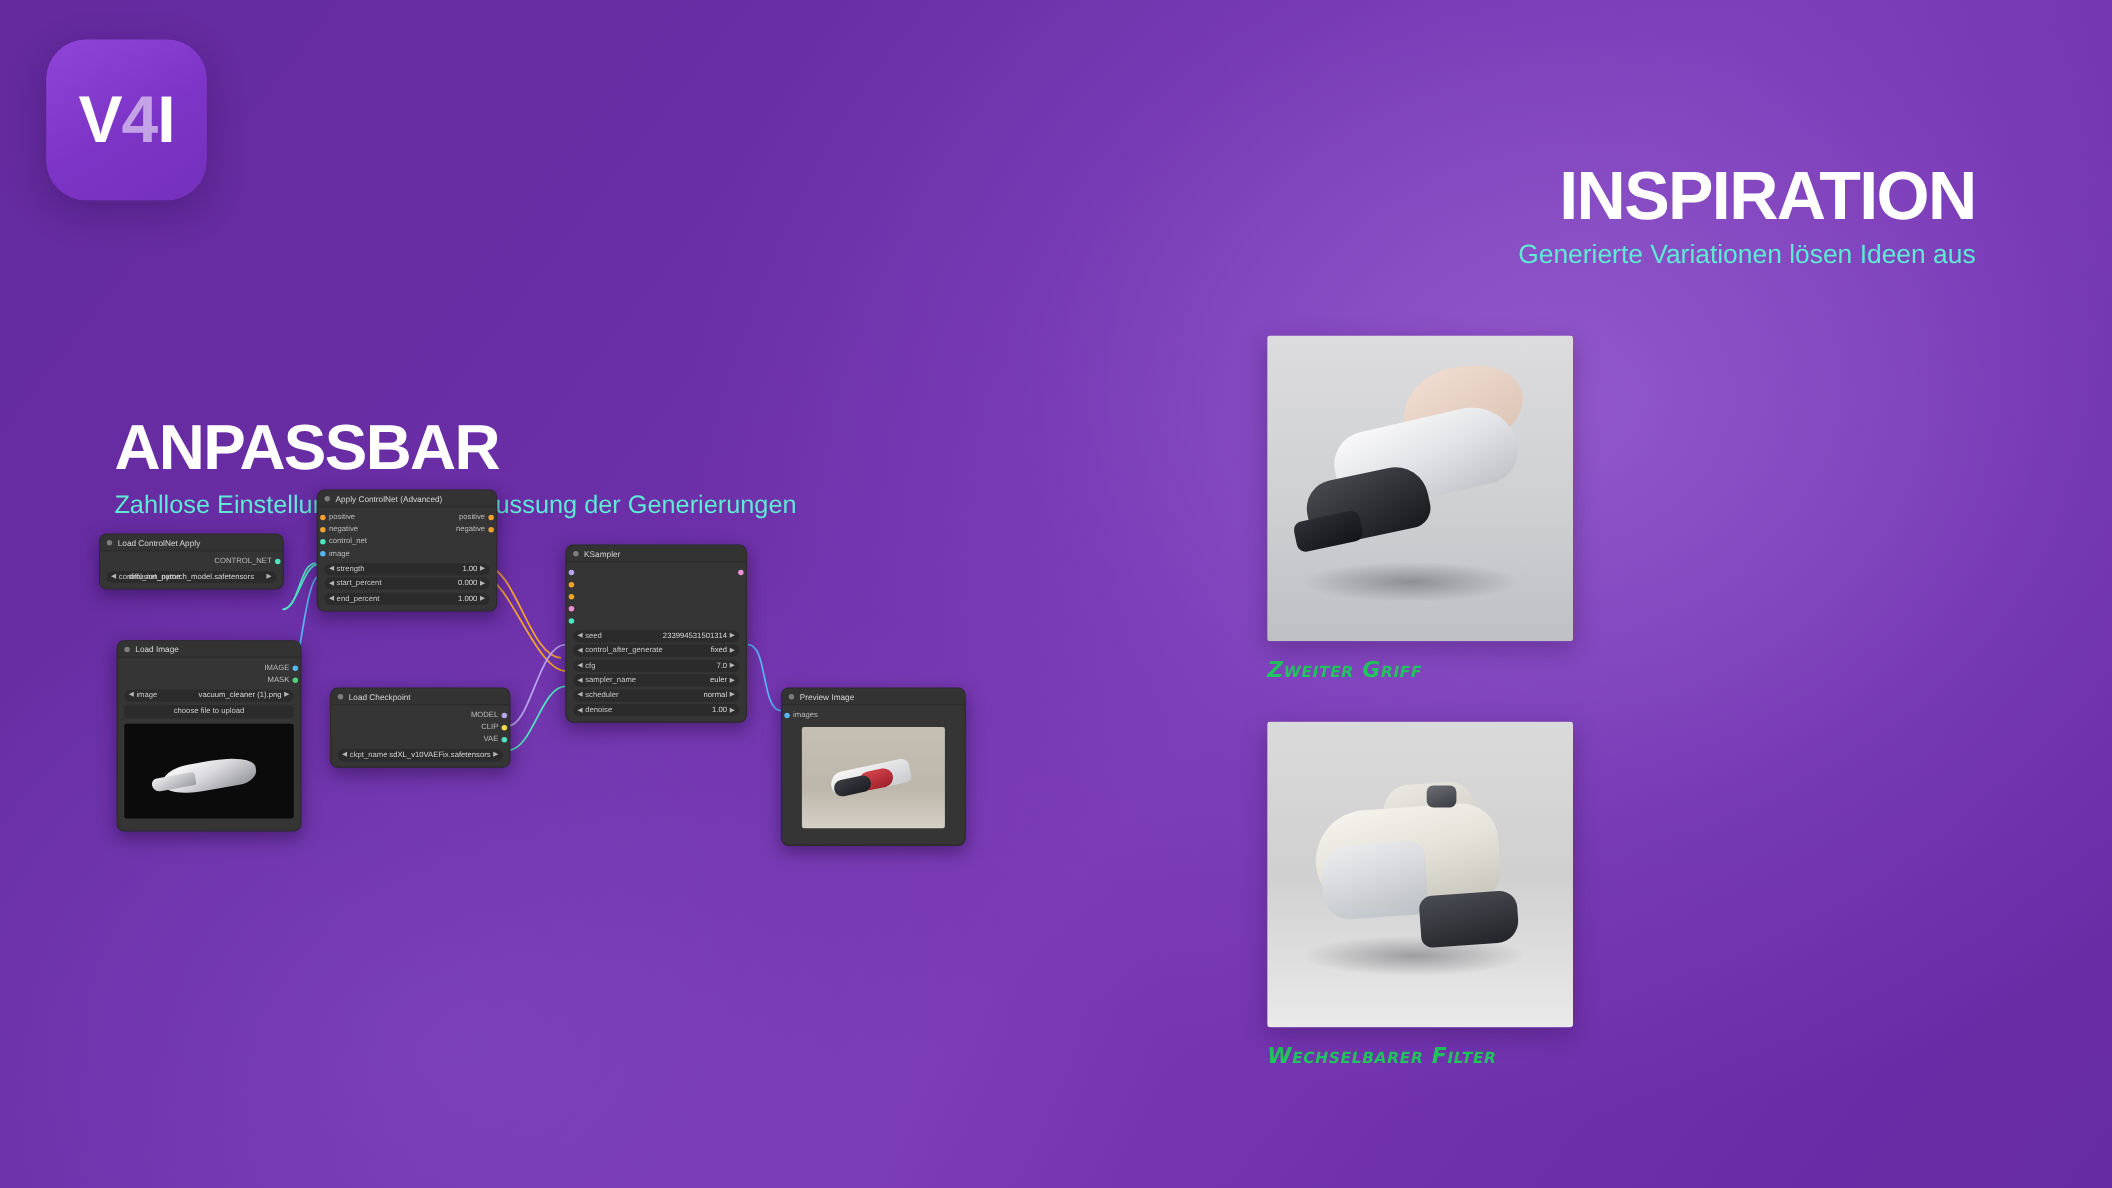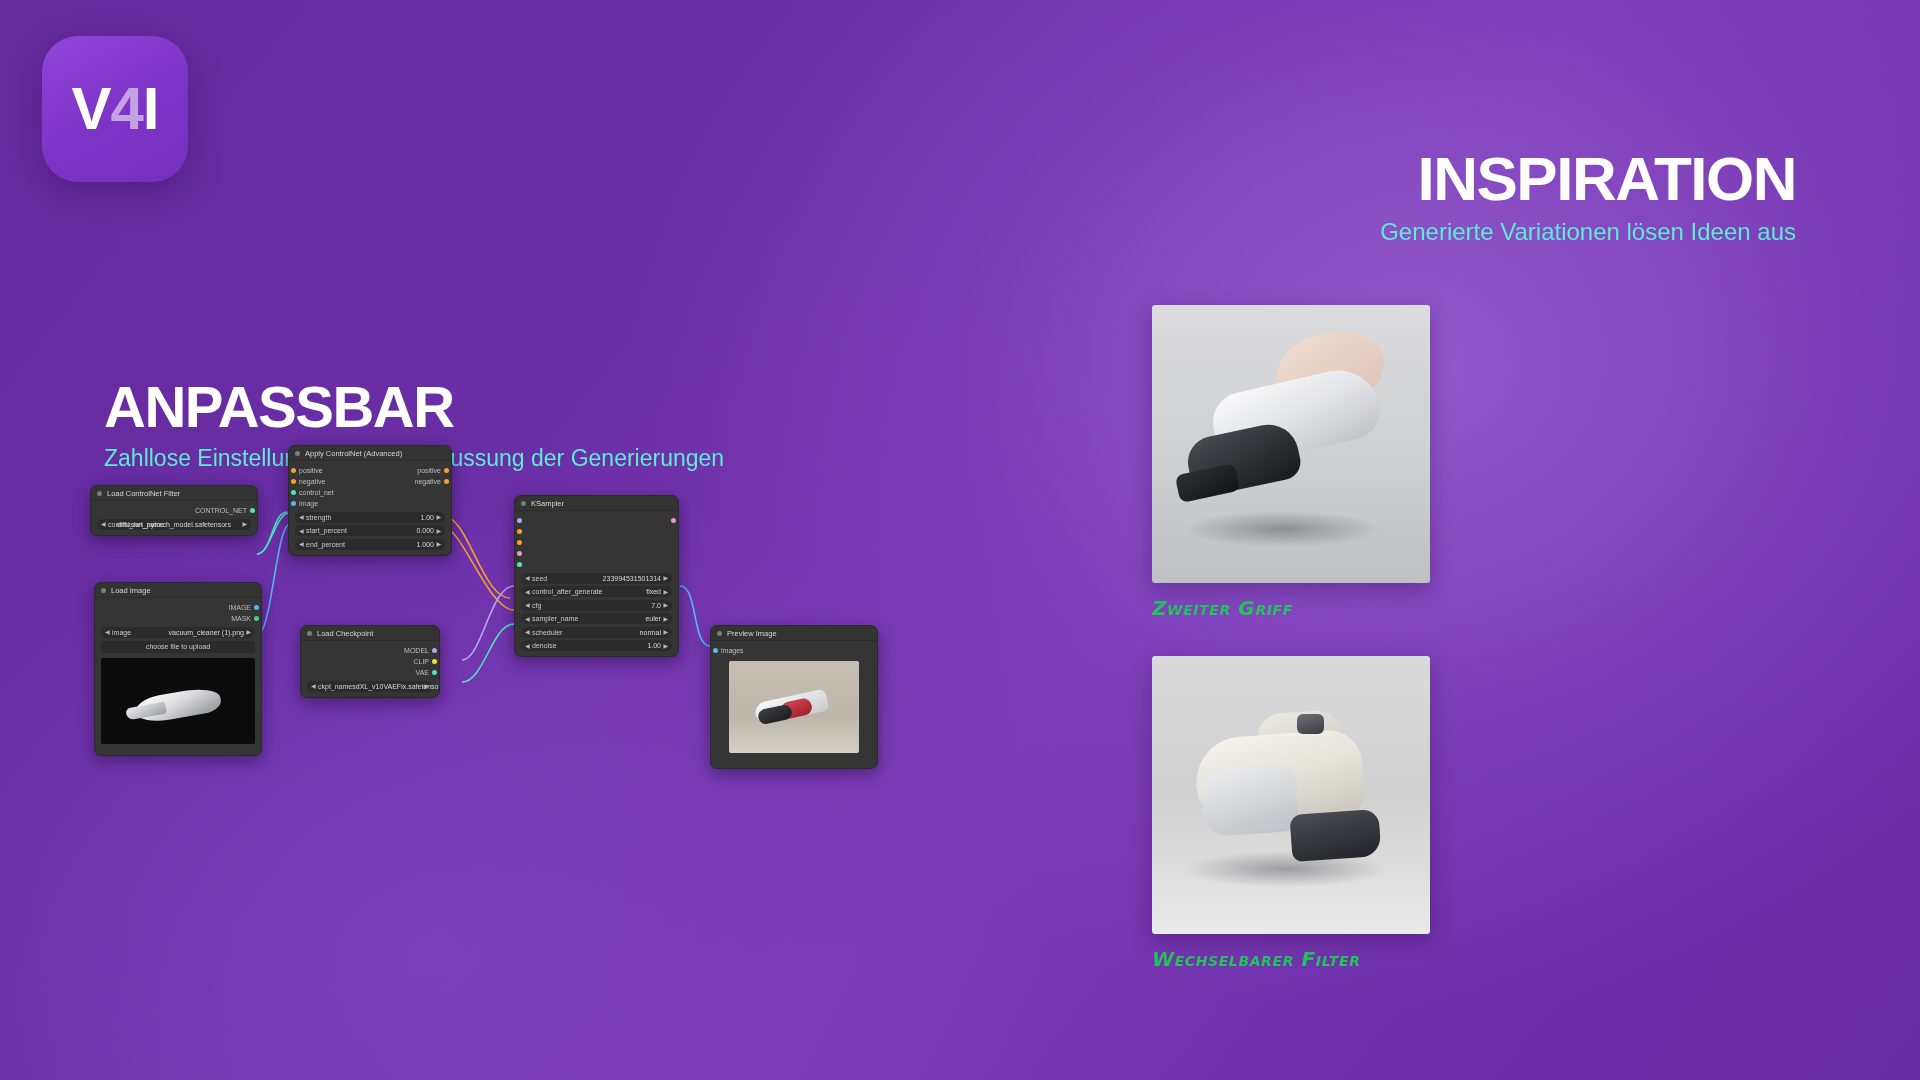--- a/index.html
+++ b/index.html
@@ -272,37 +272,37 @@
     <path d="M 372,140 C 392,140 400,66 424,66" stroke="#b9a4f0" stroke-width="1.6" fill="none"></path>
 
     <path d="M 372,162 C 394,162 402,104 424,104" stroke="#4fe3c0" stroke-width="1.6" fill="none"></path>
 
     <path d="M 590,66 C 608,66 602,126 620,126" stroke="#58b6f5" stroke-width="1.6" fill="none"></path>
   </svg>
 
   <div class="node" style="left:0px; top:-35px; width:168px;">
     <div class="node-title">
       <span class="node-dot"></span>
-      <span>Load ControlNet Filter</span>
+      <span>Load ControlNet Apply</span>
     </div>
     <div class="node-body">
       <div class="port-row">
         <span class="pdot right d-teal"></span>
         <span class="out-label">CONTROL_NET</span>
       </div>
       <div class="widget">
         <span class="arr l">◀</span>
         <span class="wlabel">control_net_name</span>
         <span class="wvalue overlap">diffusion_pytorch_model.safetensors</span>
         <span class="arr r">▶</span>
       </div>
     </div>
   </div>
 
-  <div class="node" style="left:4px; top:62px; width:168px;">
+  <div class="node" style="left:16px; top:62px; width:168px;">
     <div class="node-title">
       <span class="node-dot"></span>
       <span>Load Image</span>
     </div>
     <div class="node-body">
       <div class="port-row">
         <span class="pdot right d-blue"></span>
         <span class="out-label">IMAGE</span>
       </div>
       <div class="port-row">
@@ -363,21 +363,21 @@
       </div>
       <div class="widget">
         <span class="arr l">◀</span>
         <span class="wlabel">end_percent</span>
         <span class="wvalue">1.000</span>
         <span class="arr r">▶</span>
       </div>
     </div>
   </div>
 
-  <div class="node" style="left:210px; top:105px; width:140px;">
+  <div class="node" style="left:210px; top:105px; width:164px;">
     <div class="node-title">
       <span class="node-dot"></span>
       <span>Load Checkpoint</span>
     </div>
     <div class="node-body">
       <div class="port-row">
         <span class="pdot right d-purple"></span>
         <span class="out-label">MODEL</span>
       </div>
       <div class="port-row">

